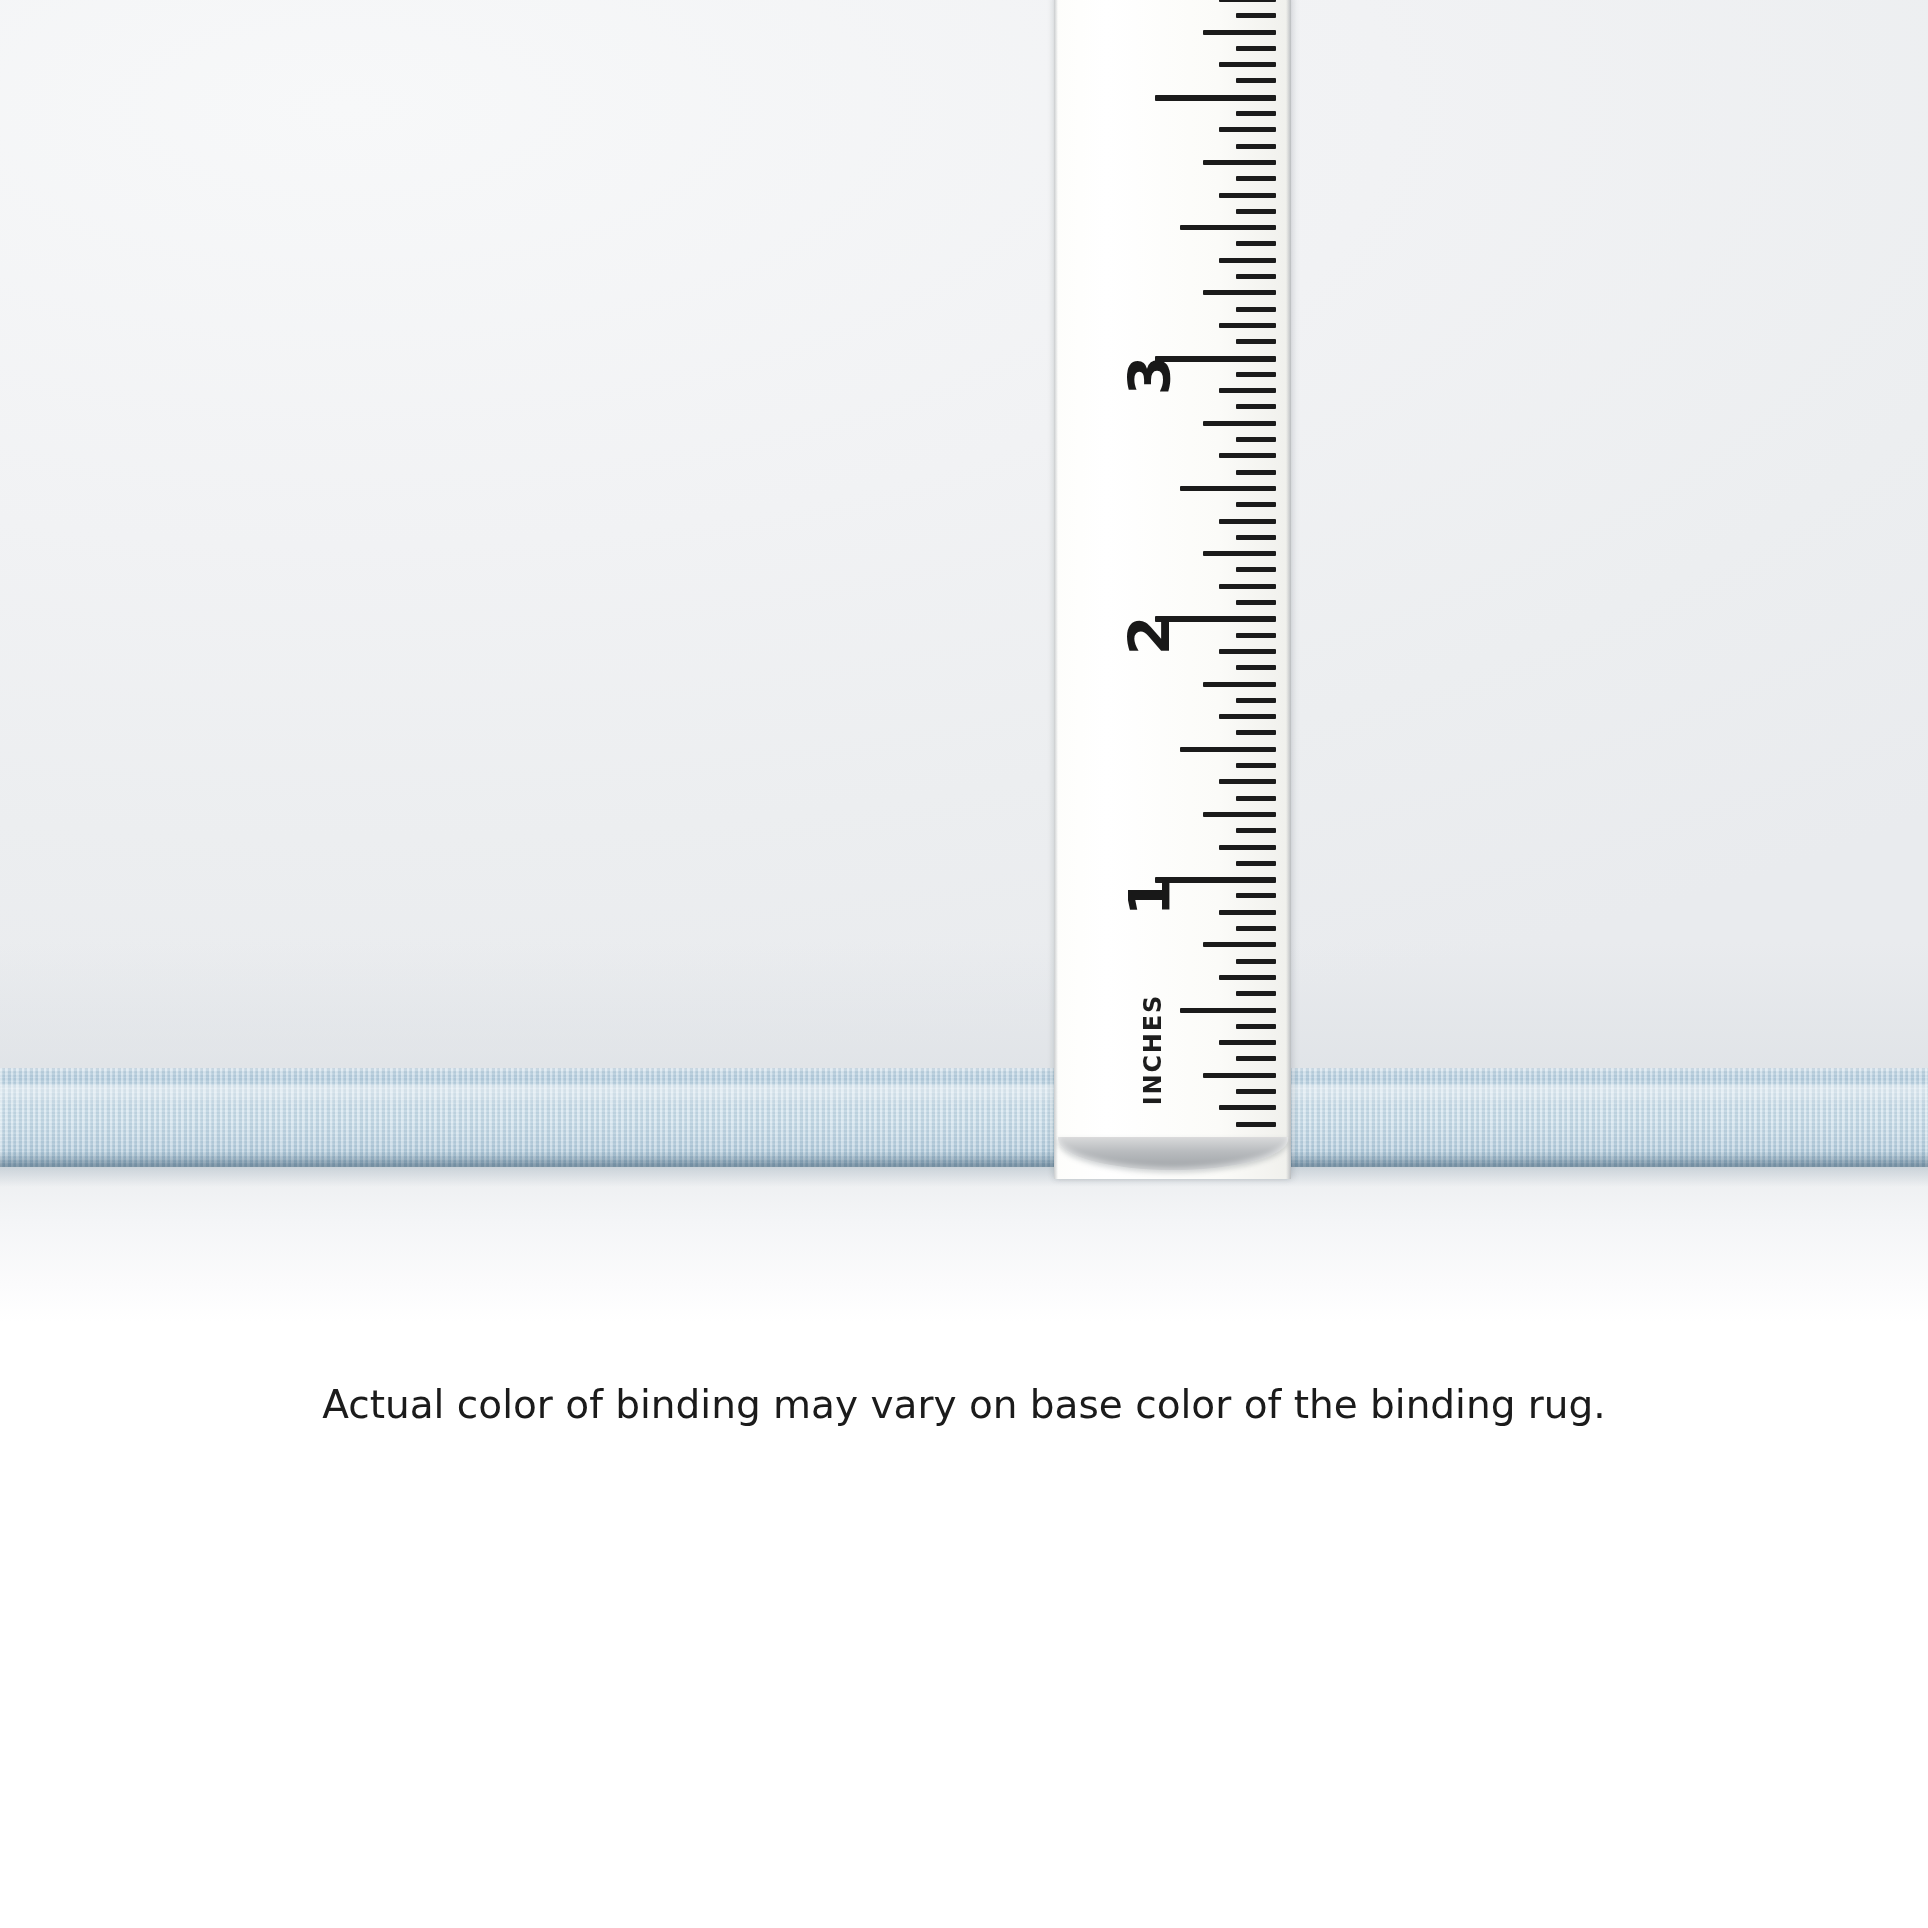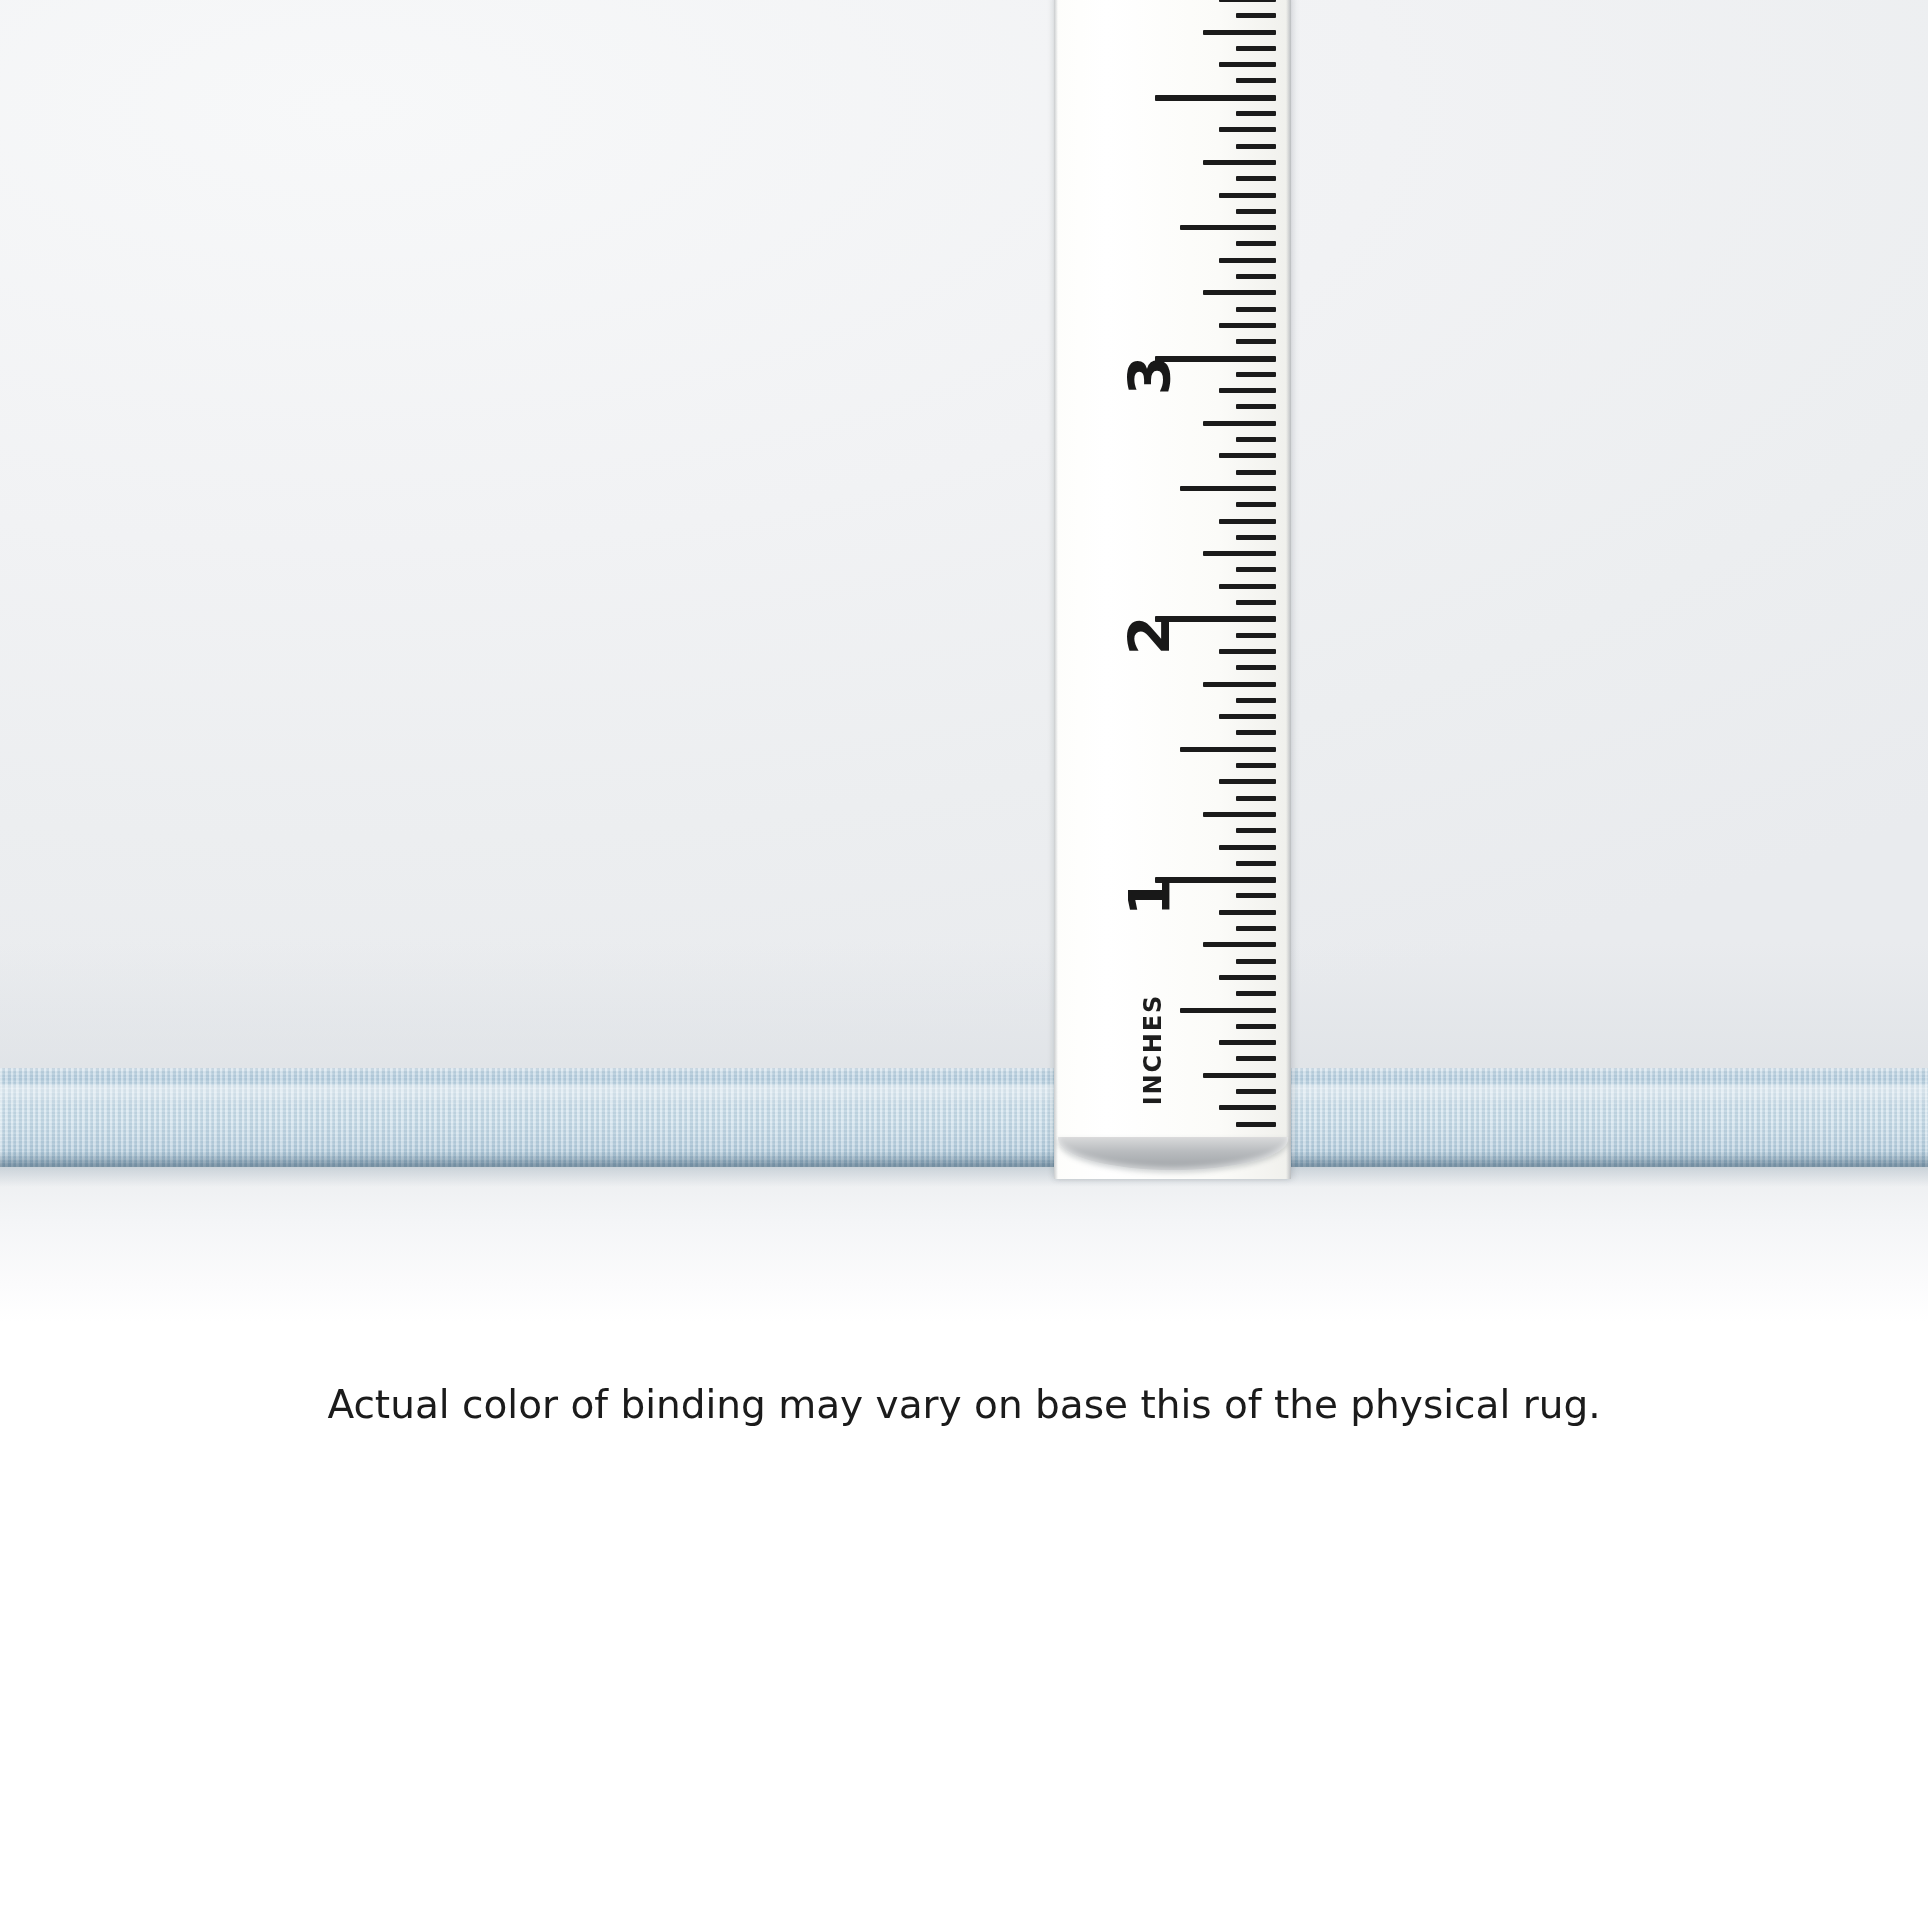--- a/index.html
+++ b/index.html
@@ -292,17 +292,17 @@
           <div class="num" style="top: 331px;">3</div>
           <div class="unit-label" style="top: 984px;">INCHES</div>
         </div>
     </div>
 
     <div class="tape-end"></div>
 
   </div>
 
   <div class="caption">
-    <span class="line">Actual color of binding may vary on base this of the physical rug.</span>
+    <span class="line">Actual color of binding may vary on base color of the binding rug.</span>
   </div>
 
 </div>
 
 
 </body></html>

